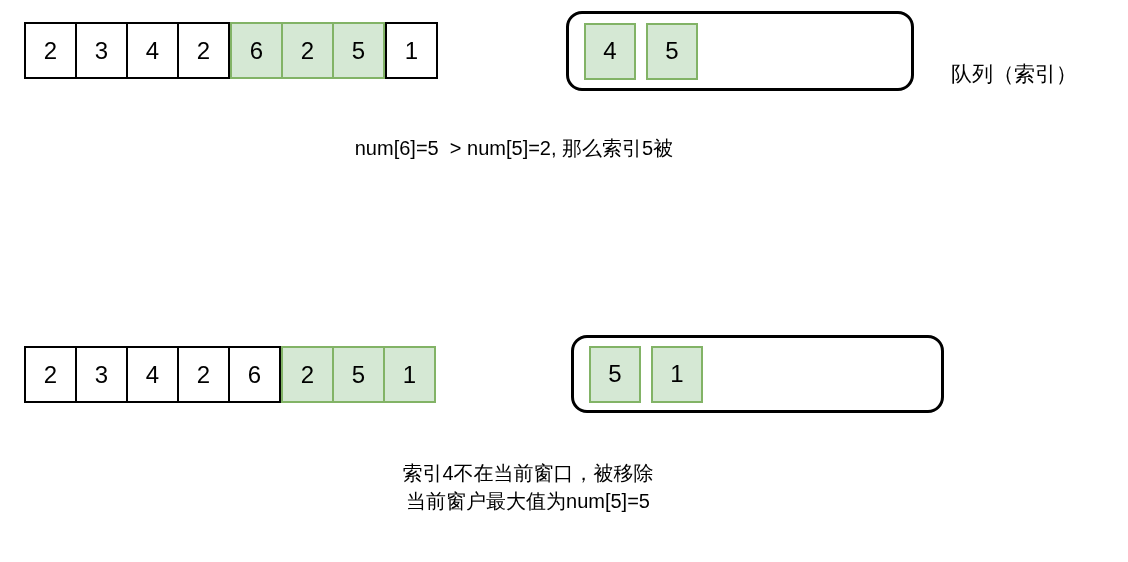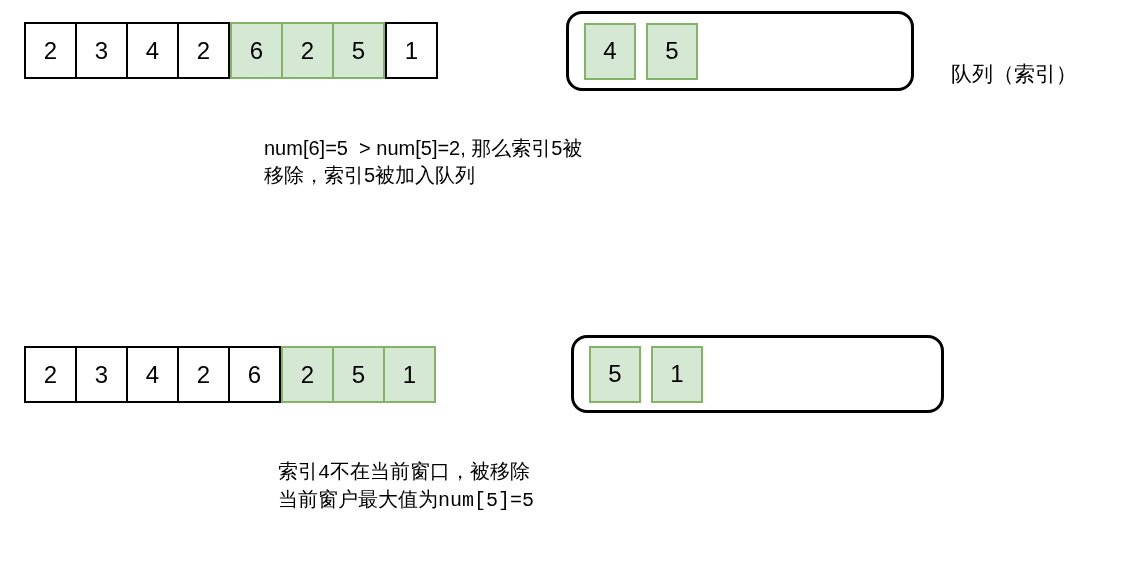--- a/index.html
+++ b/index.html
@@ -67,25 +67,26 @@
   }
   
   .queue-label {
     position: absolute;
     font-size: 21px;
     white-space: nowrap;
   }
   .caption {
     position: absolute;
     width: 500px;
+    text-align: center;
     font-size: 20px;
   }
   .caption > div { white-space: pre-wrap; }
   .caption.step1 { line-height: 27px; }
-  .caption.step2 { line-height: 28px; font-family: Liberation Mono, monospace; }
+  .caption.step2 { line-height: 28px; }
 </style>
 </head>
 <body>
 
 <div class="canvas">
 
   <div class="array" style="left:24px; top:22px;">
       <div class="cell">2</div>
       <div class="cell">3</div>
       <div class="cell">4</div>
@@ -98,21 +99,20 @@
 
   <div class="queue" style="left:566px; top:11px; width:348px; height:80px;">
       <div class="cell green">4</div>
       <div class="cell green">5</div>
     </div>
 
   <div class="queue-label" style="left:951px; top:36px;margin-top:24px;">队列（索引）</div>
 
   <div class="caption step1" style="left:264px; top:135px;">
     <div>num[6]=5  &gt; num[5]=2, 那么索引5被</div>
-    <div>移除，索引5被加入队列</div>
   </div>
 
   <div class="array" style="left:24px; top:346px;">
       <div class="cell">2</div>
       <div class="cell">3</div>
       <div class="cell">4</div>
       <div class="cell">2</div>
       <div class="cell">6</div>
       <div class="cell green">2</div>
       <div class="cell green">5</div>

